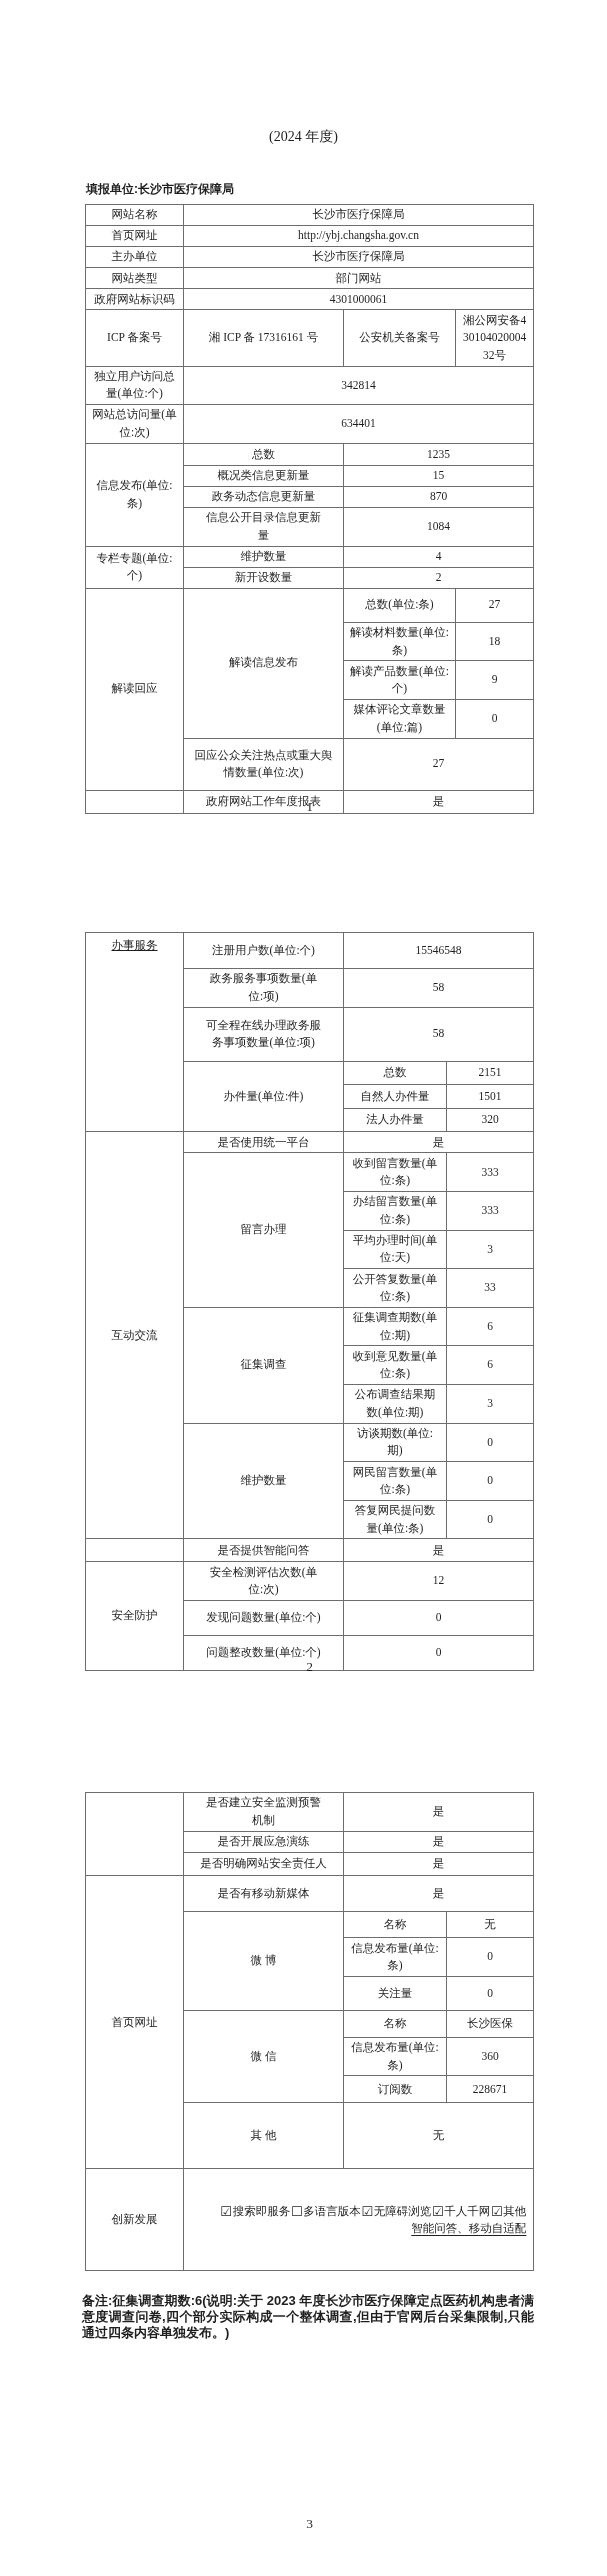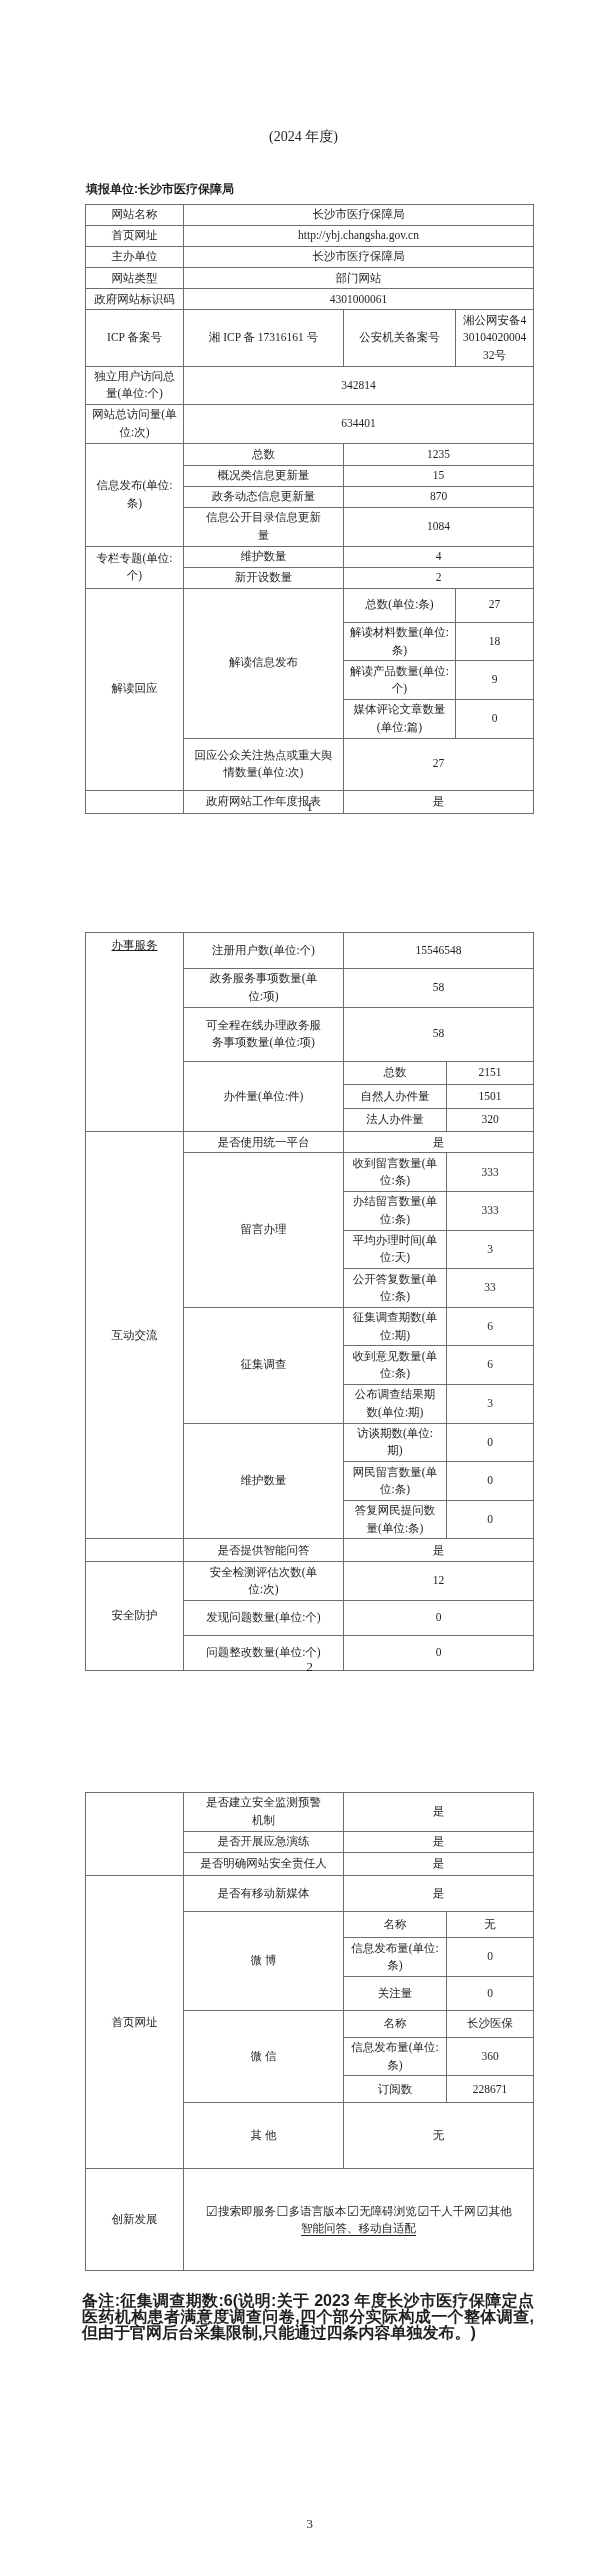--- a/index.html
+++ b/index.html
@@ -25,35 +25,35 @@
     border-collapse:collapse; table-layout:fixed;
   }
   table.rpt td {
     border:1px solid #6d6d6d; text-align:center; vertical-align:middle;
     font-size:11.5px; line-height:17.5px; padding:1.3px 5.4px; overflow:hidden;
     word-break:break-all;
   }
   table.rpt td.c2pad { padding:1.3px 20px; }
   table.rpt td.vtop { vertical-align:top; padding-top:4px;text-decoration:underline; }
   table.rpt td.innov {
-    text-align:center; padding-left:6.7px; padding-right:6.7px; word-break:normal;
+    text-align:right; padding-left:6.7px; padding-right:6.7px; word-break:normal;
   }
   #table1 { top:204px; }
   #table2 { top:932px; }
   #table3 { top:1792px; }
   .pagenum {
     position:absolute; left:86px; width:447px; text-align:center;
     font-size:13.5px; line-height:16px;
   }
   #pagenum-1 { top:799px; }
   #pagenum-2 { top:1659px; }
   #pagenum-3 { top:2516px; }
   .note {
     position:absolute; left:82px; top:2293px; width:452px;
-    font-size:16px; line-height:16px; font-weight:bold; text-align:justify;
+    font-size:13px; line-height:16px; font-weight:bold; text-align:justify;
     font-family:"Liberation Sans","DejaVu Sans",sans-serif;
   }
   .cbx {
     font-family:"DejaVu Sans",sans-serif; font-size:13px; font-weight:bold;
     position:relative; top:0.7px; margin:0 0.7px;
   }
   .cb-item { white-space:nowrap; }
   .underlined { text-decoration:underline; text-underline-offset:2.7px; }
 </style>
 </head>

